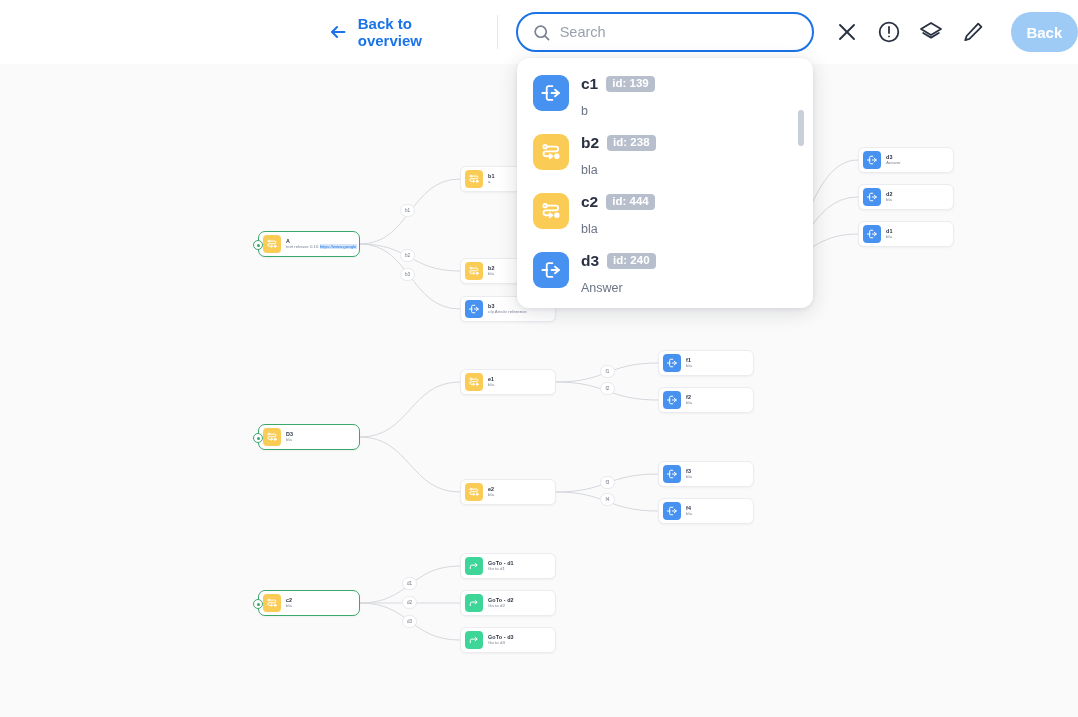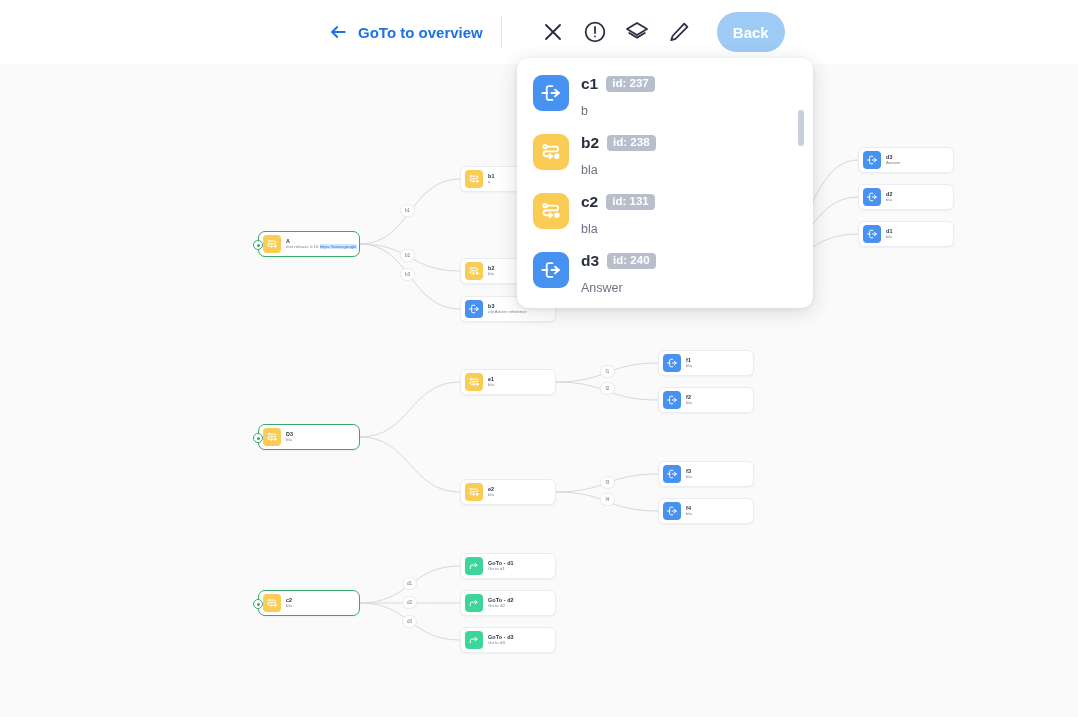--- a/index.html
+++ b/index.html
@@ -191,25 +191,34 @@
 </head>
 <body>
 
 <div class="topbar">
 
   <div class="back-btn">
     <svg class="back-arrow" viewBox="0 0 24 24" fill="none" stroke="#1a73e8" stroke-width="2.4" stroke-linecap="round" stroke-linejoin="round">
       <line x1="20" y1="12" x2="5" y2="12"></line>
       <polyline points="11 18 5 12 11 6"></polyline>
     </svg>
-    <span>GoTo to overview</span>
+    <span>Back to overview</span>
   </div>
 
   <div class="topbar-sep"></div>
 
+  <div class="search-wrap">
+    <div class="search-box">
+      <svg viewBox="0 0 24 24" width="19" height="19" fill="none" stroke="#7b8393" stroke-width="2.2" stroke-linecap="round">
+        <circle cx="11" cy="11" r="7"></circle>
+        <line x1="16.2" y1="16.2" x2="21" y2="21"></line>
+      </svg>
+      <input class="search-input" type="text" value="" placeholder="Search" style="">
+    </div>
+  </div>
 
   <div class="tool-icons">
     <svg class="tool-ico" viewBox="0 0 24 24" fill="none" stroke="#2a3142" stroke-width="1.9" stroke-linecap="round">
       <line x1="5" y1="5" x2="19" y2="19"></line>
       <line x1="19" y1="5" x2="5" y2="19"></line>
     </svg>
     <svg class="tool-ico" viewBox="0 0 24 24" fill="none" stroke="#2a3142" stroke-width="1.8" stroke-linecap="round">
       <circle cx="12" cy="12" r="9.3"></circle>
       <line x1="12" y1="7" x2="12" y2="13"></line>
       <circle cx="12" cy="16.4" r="0.9" fill="#2a3142" stroke="none"></circle>
@@ -233,21 +242,21 @@
           <svg viewBox="0 0 24 24" fill="none" stroke="#ffffff" stroke-width="2" stroke-linecap="round" stroke-linejoin="round">
             <path d="M13.5 4.5h-4a2.2 2.2 0 0 0-2.2 2.2v10.6a2.2 2.2 0 0 0 2.2 2.2h4"></path>
             <line x1="2.6" y1="12" x2="8" y2="12"></line>
             <polyline points="16.4,8.4 20.6,12 16.4,15.6"></polyline>
             <line x1="12.6" y1="12" x2="20.6" y2="12"></line>
           </svg>
         </div>
         <div class="result-text">
           <div class="result-title-row">
             <span class="result-title">c1</span>
-            <span class="result-badge">id: 237</span>
+            <span class="result-badge">id: 139</span>
           </div>
           <div class="result-sub">b</div>
         </div>
       </div>
       <div class="result-row">
         <div class="result-icon ic-yellow">
           <svg viewBox="0 0 24 24" fill="none" stroke="#ffffff" stroke-width="2" stroke-linecap="round" stroke-linejoin="round">
             <circle cx="5.6" cy="6.2" r="1.9"></circle>
             <path d="M7.8 6.2h9.4a2.6 2.6 0 0 1 0 5.2H6.4a2.6 2.6 0 0 0 0 5.2h6.2"></path>
             <polyline points="10.6,14.4 13.4,16.6 10.6,18.8"></polyline>
@@ -267,21 +276,21 @@
           <svg viewBox="0 0 24 24" fill="none" stroke="#ffffff" stroke-width="2" stroke-linecap="round" stroke-linejoin="round">
             <circle cx="5.6" cy="6.2" r="1.9"></circle>
             <path d="M7.8 6.2h9.4a2.6 2.6 0 0 1 0 5.2H6.4a2.6 2.6 0 0 0 0 5.2h6.2"></path>
             <polyline points="10.6,14.4 13.4,16.6 10.6,18.8"></polyline>
             <circle cx="18.4" cy="16.6" r="2" fill="#ffffff"></circle>
           </svg>
         </div>
         <div class="result-text">
           <div class="result-title-row">
             <span class="result-title">c2</span>
-            <span class="result-badge">id: 131</span>
+            <span class="result-badge">id: 444</span>
           </div>
           <div class="result-sub">bla</div>
         </div>
       </div>
       <div class="result-row">
         <div class="result-icon ic-blue">
           <svg viewBox="0 0 24 24" fill="none" stroke="#ffffff" stroke-width="2" stroke-linecap="round" stroke-linejoin="round">
             <path d="M13.5 4.5h-4a2.2 2.2 0 0 0-2.2 2.2v10.6a2.2 2.2 0 0 0 2.2 2.2h4"></path>
             <line x1="2.6" y1="12" x2="8" y2="12"></line>
             <polyline points="16.4,8.4 20.6,12 16.4,15.6"></polyline>

